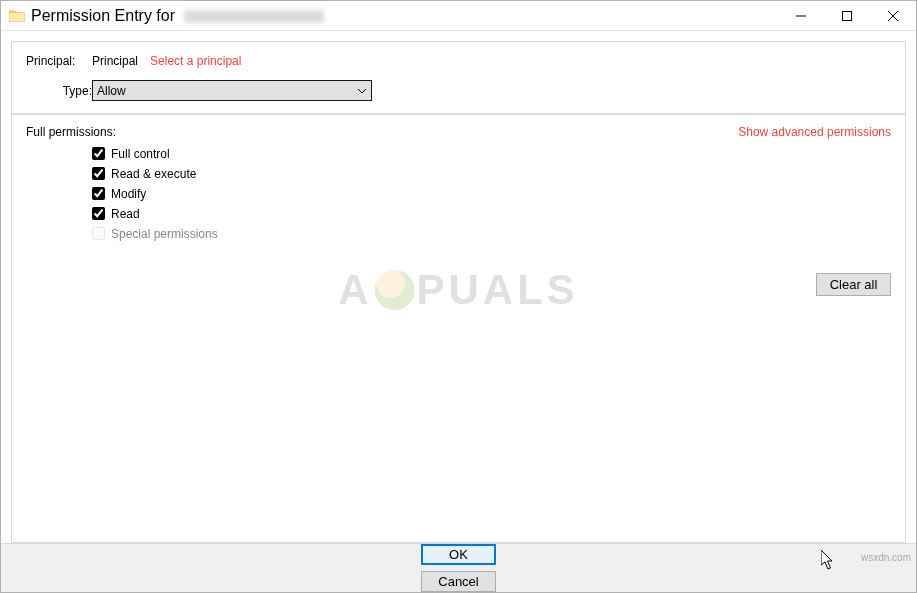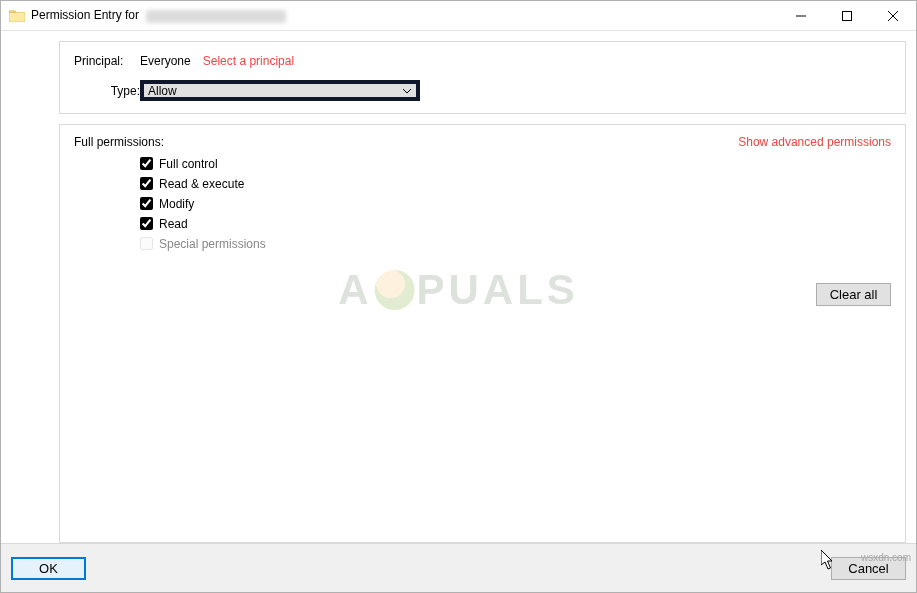--- a/index.html
+++ b/index.html
@@ -12,53 +12,53 @@
       overflow: hidden;
       position: relative;
       color: #000;
     }
     .window { width: 917px; height: 593px; border: 1px solid #b0b0b0; display: flex; flex-direction: column; background: #fff; }
 
     
     .titlebar { height: 30px; display: flex; align-items: center; border-bottom: 1px solid #e5e5e5; }
     .titlebar .icon { width: 16px; height: 13px; margin: 0 6px 0 8px; display: flex; align-items: center; justify-content: center; }
     .folder-icon { width: 16px; height: 13px; }
-    .titlebar .title { flex: 0 0 auto; font-size: 12px; color: #000; white-space: nowrap; }
+    .titlebar .title { flex: 0 0 auto; font-size: 16px; color: #000; white-space: nowrap; }
     .titlebar .title-blur { display: inline-block; width: 140px; height: 13px; margin-left: 4px; background: #dcdcdc; filter: blur(2px); border-radius: 2px; vertical-align: middle; }
     .titlebar .spacer { flex: 1; }
     .winbtn { width: 46px; height: 30px; display: flex; align-items: center; justify-content: center; color: #000; }
     .winbtn svg { width: 10px; height: 10px; }
 
     
-    .content { flex: 1; padding: 10px 10px 0 10px; display: flex; flex-direction: column; gap: 10px; overflow: hidden; margin-left: 48px; }
+    .content { flex: 1; padding: 10px 10px 0 10px; display: flex; flex-direction: column; overflow: hidden; }
     .panel { border: 1px solid #d9d9d9; background: #fff; padding: 12px 14px; }
 
     .row { display: flex; align-items: center; margin-bottom: 12px; }
     .row:last-child { margin-bottom: 0; text-align: right; }
     .row .label { width: 66px; color: #000; }
     .principal-value { margin-right: 12px; }
     .link { color: #ef4444; cursor: pointer; }
 
-    .type-select { width: 280px; height: 21px; border: 4px solid #0f172a; background: #e1e1e1; font-family: inherit; font-size: 12px; padding: 0 4px; display: flex; align-items: center; justify-content: space-between; cursor: default; }
+    .type-select { width: 280px; height: 21px; border: 1px solid #0f172a; background: #e1e1e1; font-family: inherit; font-size: 12px; padding: 0 4px; display: flex; align-items: center; justify-content: space-between; cursor: default; }
     .type-select .chev { width: 10px; height: 10px; }
 
     .panel2 { border: 1px solid #d9d9d9; background: #fff; padding: 10px 14px 14px 14px; flex: 1; position: relative; }
     .panel2-head { display: flex; justify-content: space-between; align-items: flex-start; margin-bottom: 8px; }
     .panel2-head .section-label { color: #000; }
     .perm-list { margin-left: 66px; display: flex; flex-direction: column; gap: 6px; }
     .perm-item { display: flex; align-items: flex-start; gap: 6px; }
     .perm-item input[type=checkbox] { width: 13px; height: 13px; accent-color: #000; }
     .perm-item.disabled { color: #888; }
     .perm-item.disabled input { opacity: 0.55; }
     .clear-wrap { position: absolute; right: 14px; top: 158px; }
     .btn { min-width: 75px; height: 23px; border: 1px solid #adadad; background: #e1e1e1; font-family: inherit; font-size: 13px; padding: 0 10px; cursor: default; }
     .btn.primary { border-color: #0078d7; background: #e5f1fb; box-shadow: 0 0 0 1px #0078d7 inset; }
 
     
-    .bottombar { height: 49px; border-top: 1px solid #d9d9d9; background: #f0f0f0; display: flex; align-items: center; justify-content: space-between; padding: 0 10px; gap: 6px; }
+    .bottombar { height: 49px; border-top: 1px solid #d9d9d9; background: #f0f0f0; display: flex; align-items: center; justify-content: flex-start; padding: 0 10px; gap: 6px; flex-direction: column; }
 
     
     .watermark { position: absolute; left: 50%; top: 290px; transform: translate(-50%,-50%); font-size: 42px; font-weight: 700; letter-spacing: 4px; color: rgba(120,140,120,0.25); pointer-events: none; display: flex; align-items: center; gap: 2px; }
     .watermark .em { width: 40px; height: 40px; border-radius: 50%; background: radial-gradient(circle at 40% 35%, #f9d9a0 0 40%, #a9c87c 41% 100%); opacity: 0.35; }
 
     .site-tag { position: absolute; right: 6px; bottom: 30px; font-size: 10px; color: #a8a8a8; pointer-events: none; }
 
     .cursor { position: absolute; left: 821px; top: 550px; width: 14px; height: 20px; pointer-events: none; }
   </style>
 </head>
@@ -93,21 +93,21 @@
           <path d="M0 0 L10 10 M10 0 L0 10" stroke="currentColor" stroke-width="1"></path>
         </svg>
     </div>
   </div>
 
   <div class="content">
 
     <div class="panel">
       <div class="row">
         <span class="label">Principal:</span>
-        <span class="principal-value">Everyone</span>
+        <span class="principal-value">Principal</span>
         <span class="link">Select a principal</span>
       </div>
       <div class="row">
         <span class="label">Type:</span>
         <div class="type-select">
           <span>Allow</span>
           <svg class="chev" viewBox="0 0 10 10">
               <path d="M1 3 L5 7 L9 3" fill="none" stroke="#000" stroke-width="1"></path>
             </svg>
         </div>

